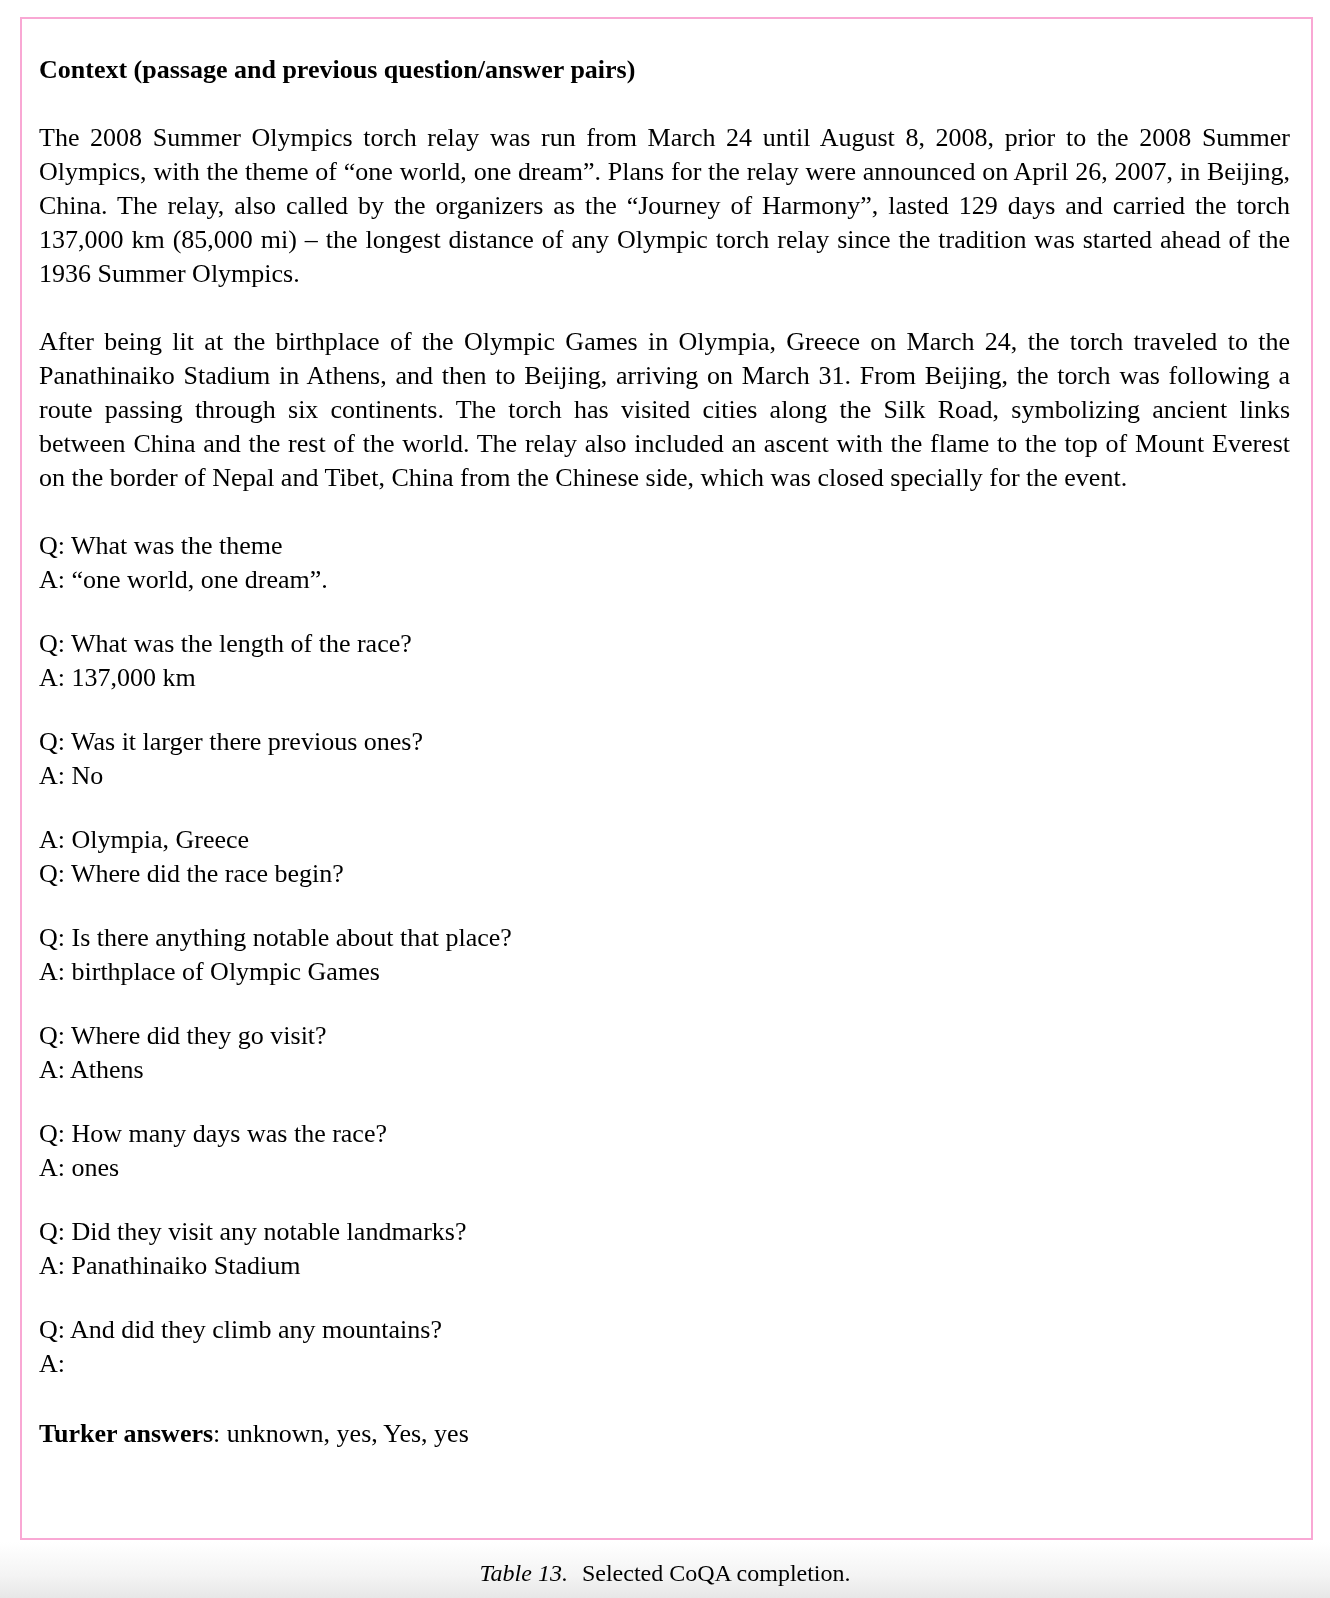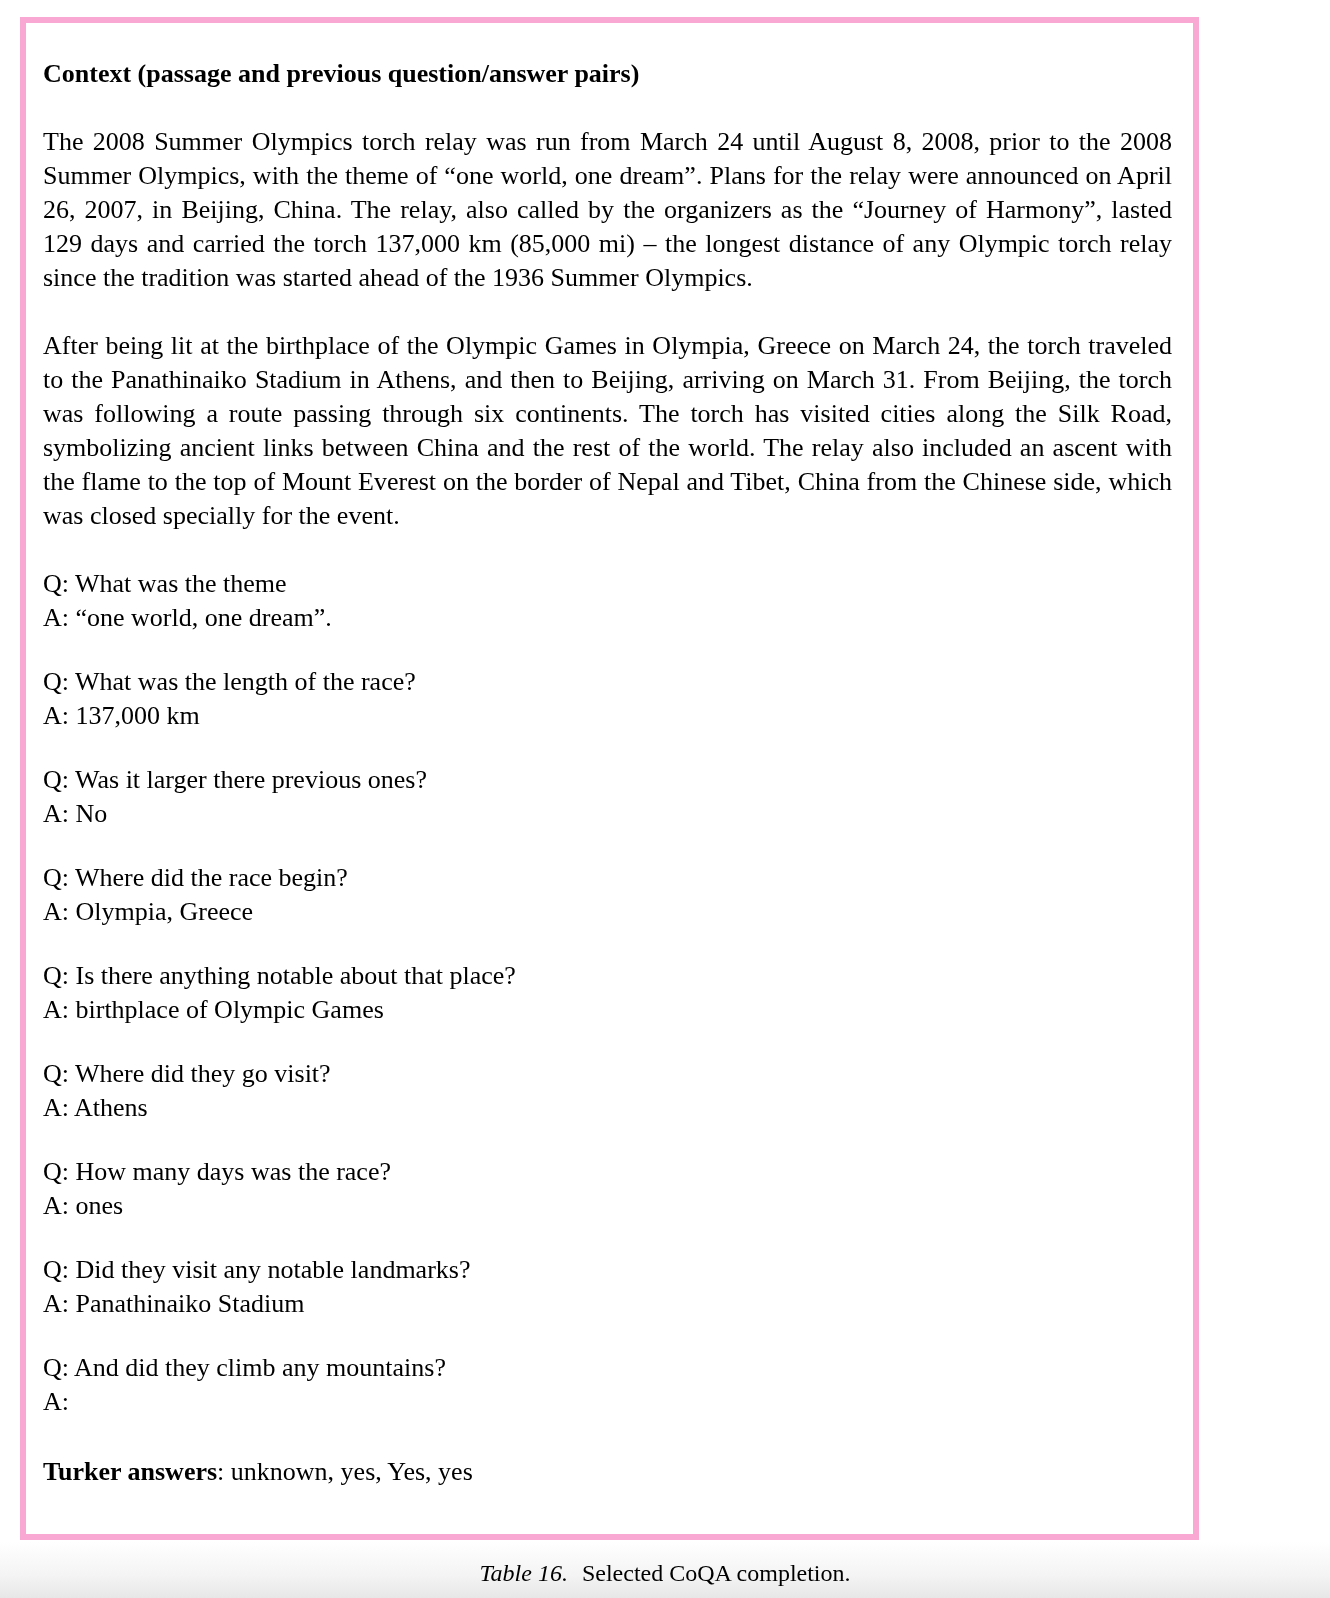--- a/index.html
+++ b/index.html
@@ -14,23 +14,23 @@
   .page {
     position: relative;
     width: 1330px;
     height: 1598px;
     background: #ffffff;
   }
   .frame {
     position: absolute;
     left: 20px;
     top: 17px;
-    width: 1179px;
+    width: 1293px;
     height: 1523px;
-    border: 6px solid #f9a8d4;
+    border: 2px solid #f9a8d4;
     background: #ffffff;
     padding: 34px 21px 0 17px;
     overflow: hidden;
   }
   .panel-title {
     font-weight: bold;
     font-size: 26px;
     line-height: 34px;
     margin-bottom: 34px;
   }
@@ -102,22 +102,22 @@
         <div class="qa-line">Q: What was the length of the race?</div>
         <div class="qa-line">A: 137,000 km</div>
       </div>
 
       <div class="qa">
         <div class="qa-line">Q: Was it larger there previous ones?</div>
         <div class="qa-line">A: No</div>
       </div>
 
       <div class="qa">
+        <div class="qa-line">A: Olympia, Greece</div>
         <div class="qa-line">Q: Where did the race begin?</div>
-        <div class="qa-line">A: Olympia, Greece</div>
       </div>
 
       <div class="qa">
         <div class="qa-line">Q: Is there anything notable about that place?</div>
         <div class="qa-line">A: birthplace of Olympic Games</div>
       </div>
 
       <div class="qa">
         <div class="qa-line">Q: Where did they go visit?</div>
         <div class="qa-line">A: Athens</div>
@@ -144,16 +144,16 @@
       <div class="answer-line">
         <span class="label">Turker answers</span><span class="sep">: </span><span>unknown, yes, Yes, yes</span>
       </div>
     </div>
 
   </div>
 
   <div class="bottom-shade"></div>
 
   <div class="caption">
-    <span class="cap-label">Table 16.</span><span>Selected CoQA completion.</span>
+    <span class="cap-label">Table 13.</span><span>Selected CoQA completion.</span>
   </div>
 
 </div>
 
 </body></html>

